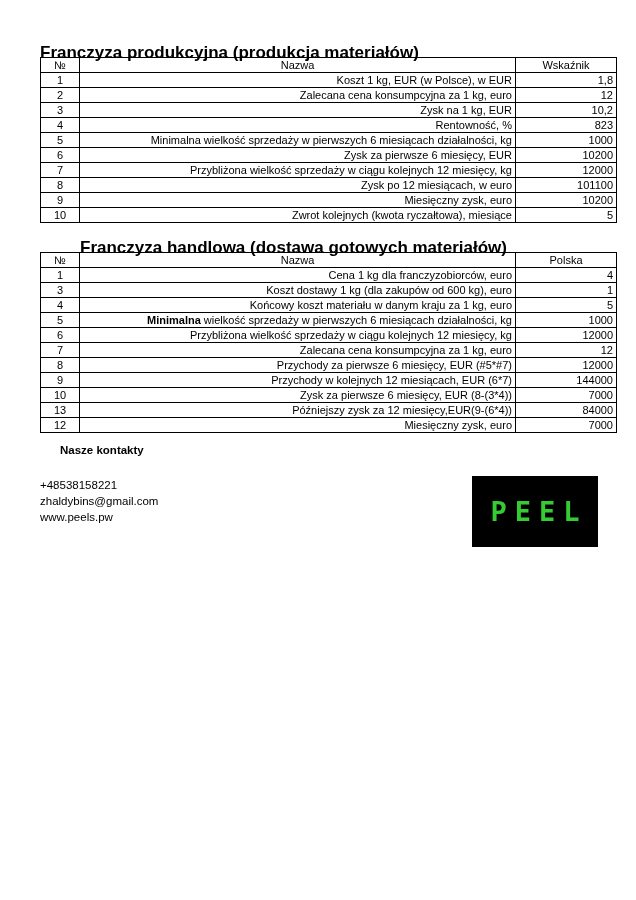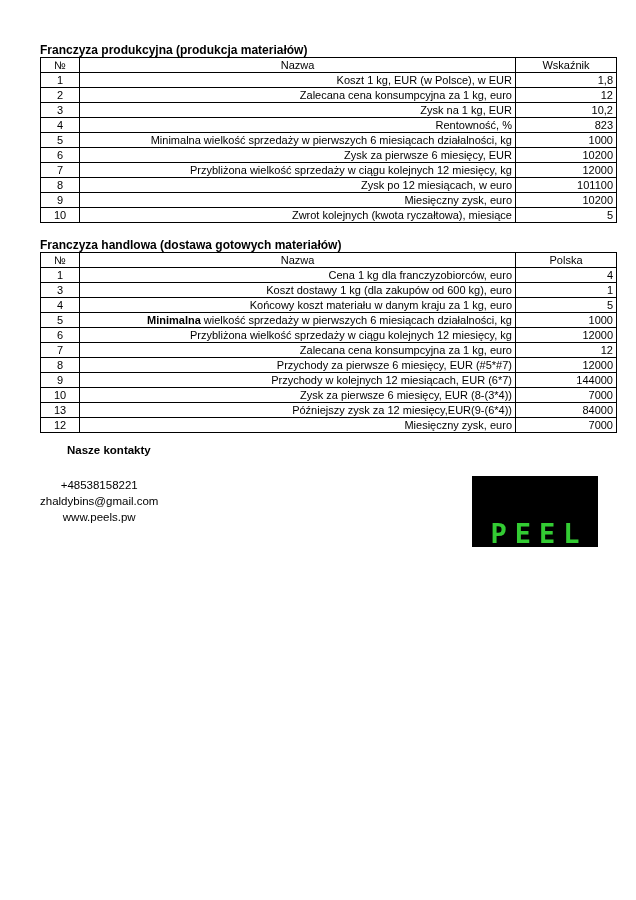--- a/index.html
+++ b/index.html
@@ -9,26 +9,26 @@
     height: 900px;
     background: #ffffff;
     font-family: "Liberation Sans", sans-serif;
     color: #000000;
     margin: 0 auto;
     overflow: hidden;
   }
   .section-title {
     position: absolute;
     left: 40px;
-    font-size: 12px;
+    font-size: 17px;
     font-weight: bold;
     white-space: nowrap;
   }
   .title-1 { top: 43px; }
-  .title-2 { top: 238px; }
+  .title-2 { top: 238px; margin-left: 40px; }
   .doc-table {
     position: absolute;
     left: 40px;
     border-collapse: collapse;
     table-layout: fixed;
     width: 567px;
   }
   .table-1 { top: 57px; }
   .table-2 { top: 252px; }
   .doc-table th, .doc-table td {
@@ -40,42 +40,42 @@
     padding: 0 3px;
     overflow: hidden;
     white-space: nowrap;
   }
   .doc-table th { text-align: center; }
   .col-no  { width: 32px;  text-align: center; }
   .col-name{ width: 429px; text-align: right; padding-left: 7px; }
   .col-val { width: 94px;  text-align: right; }
   .contacts-heading {
     position: absolute;
-    left: 51px;
+    left: 44px;
     top: 444px;
     font-size: 11.5px;
     font-weight: bold;
     padding-left: 16px;
   }
   .contacts {
     position: absolute;
     left: 40px;
     top: 477px;
     font-size: 11.5px;
     line-height: 16px;
   }
-  .contact-line { white-space: nowrap; text-align: center; }
+  .contact-line { white-space: nowrap; }
   .logo {
     position: absolute;
     left: 472px;
     top: 476px;
     width: 126px;
     height: 71px;
     display: flex;
-    align-items: flex-end;
+    align-items: center;
     justify-content: center;
   }
   .logo-text {
     font-family: "DejaVu Sans Mono", monospace;
     font-weight: bold;
     font-size: 27px;
     letter-spacing: 8px;
     margin-right: -8px; 
     line-height: 1;
   }

